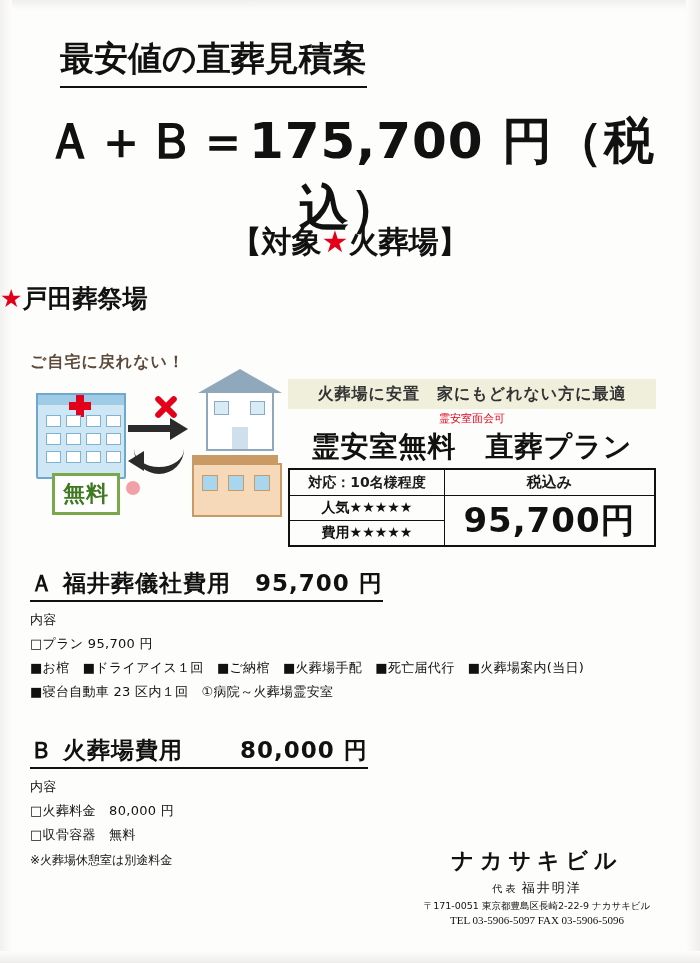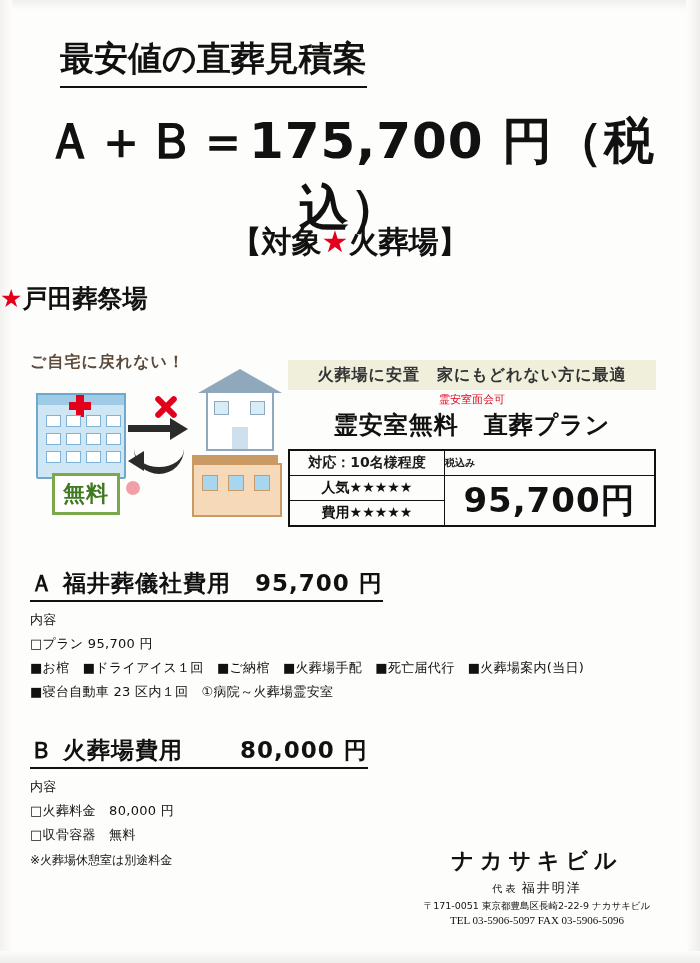--- a/index.html
+++ b/index.html
@@ -231,56 +231,58 @@
   }
   .plan-head {
     background: #efefdc;
     text-align: center;
     font-size: 16px;
     font-weight: bold;
     color: #333;
     padding: 5px 0 4px;
     font-family: "DejaVu Sans", sans-serif;
     letter-spacing: 1px;
+    margin-top: 19px;
   }
   .plan-sub {
     text-align: center;
     font-size: 11px;
     color: #e2001a;
     font-family: "DejaVu Sans", sans-serif;
     margin-top: 2px;
   }
   .plan-title {
     text-align: center;
-    font-size: 24px;
+    font-size: 28px;
     font-weight: bold;
     color: #111;
     font-family: "DejaVu Sans", sans-serif;
     margin-top: 2px;
     letter-spacing: 1px;
   }
   .plan-table {
-    margin-top: 8px;
+    margin-top: 2px;
     border: 2px solid #111;
     border-collapse: collapse;
     width: 368px;
   }
   .plan-table td {
     border: 1px solid #111;
     font-family: "DejaVu Sans", sans-serif;
   }
   .cell-cap {
     width: 150px;
     font-size: 14px;
     text-align: center;
     padding: 3px 2px;
     font-weight: bold;
   }
   .cell-tax {
-    font-size: 10px;
+    font-size: 15px;
+    text-align: center;
     font-weight: bold;
     padding: 3px 0;
   }
   .cell-star { color: #111; font-size: 14px; }
   .cell-price {
     font-size: 34px;
     font-weight: bold;
     text-align: center;
     color: #111;
     letter-spacing: 1px;

